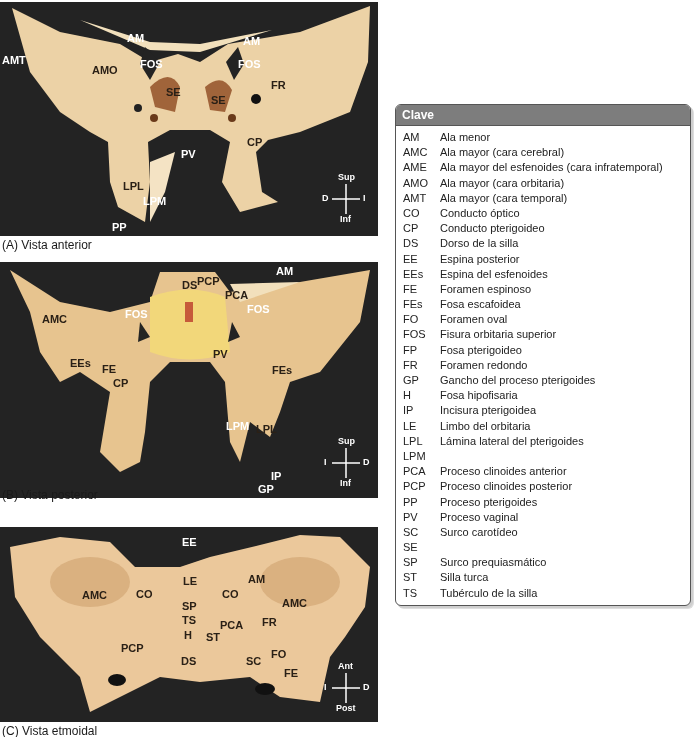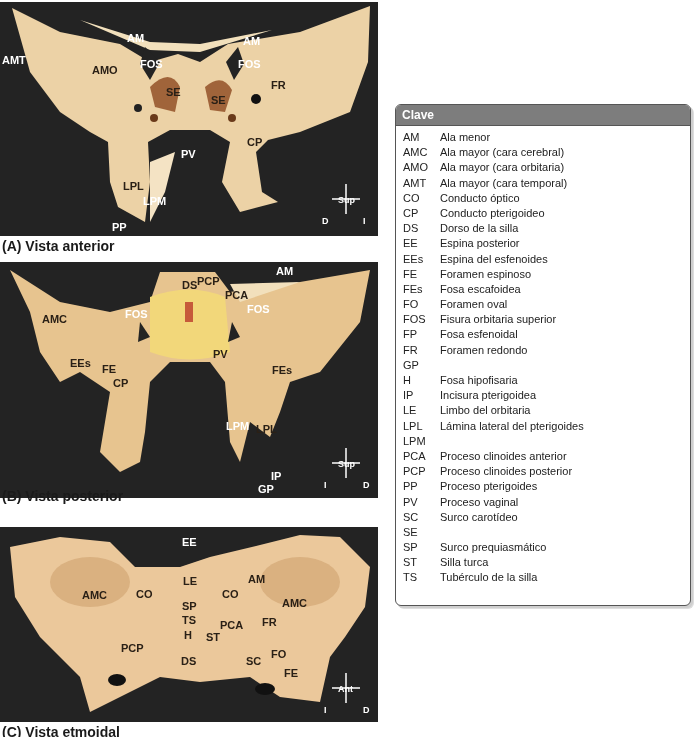--- a/index.html
+++ b/index.html
@@ -1,24 +1,24 @@
 <!DOCTYPE html>
 <html><head>
 <meta charset="utf-8">
 <style>
   html, body { margin:0; padding:0; background:#ffffff; }
   body { width:698px; height:737px; position:relative; overflow:hidden; font-family:"Liberation Sans", sans-serif; }
   .panel { position:absolute; left:0; width:378px; background:#232323; overflow:hidden; }
   .panel svg { position:absolute; left:0; top:0; }
-  .caption { position:absolute; left:2px; font-weight:bold; font-size:14px; color:#1a1a1a; }
+  .caption { position:absolute; left:2px; font-weight:normal; font-size:12px; color:#1a1a1a; }
   .lbl { position:absolute; font-weight:bold; font-size:11px; line-height:12px; white-space:nowrap; }
   .lbl.dark { color:#2a2016; }
   .lbl.light { color:#ffffff; }
   .compass { position:absolute; width:60px; height:52px; }
-  .compass span { position:absolute; font-size:9px; font-weight:bold; color:#fff;margin-top:23px; }
+  .compass span { position:absolute; font-size:9px; font-weight:bold; color:#fff; }
   .key { position:absolute; left:395px; top:104px; width:294px; height:500px; background:#fff; border:1.5px solid #555; border-radius:6px; box-shadow:2px 2px 0 #cfcfcf, 3px 3px 0 #dedede; overflow:hidden; }
   .key-head { height:20px; background:#7d7d7d; color:#fff; font-weight:bold; font-size:12px; line-height:20px; padding-left:6px; border-bottom:1px solid #555; }
   .key-list { padding:4px 0 0 7px; }
   .key-row { display:flex; font-size:11px; color:#222; height:15.2px; line-height:15.2px; }
   .key-abbr { width:37px; flex:none; }
 </style>
 </head>
 <body>
 
 <div class="panel" style="top:2px;height:234px;">
@@ -125,39 +125,43 @@
   <span class="lbl dark" style="left:181px;top:128px;">DS</span>
   <span class="lbl dark" style="left:246px;top:128px;">SC</span>
   <span class="lbl dark" style="left:271px;top:121px;">FO</span>
   <span class="lbl dark" style="left:284px;top:140px;">FE</span>
   <div class="compass" style="left:318px;top:134px;">
     <svg width="60" height="52">
         <line x1="28" y1="12" x2="28" y2="42" stroke="#fff" stroke-width="1.5"></line>
         <line x1="14" y1="27" x2="42" y2="27" stroke="#fff" stroke-width="1.5"></line>
       </svg>
     <span style="left:20px;top:0;">Ant</span>
-    <span style="left:18px;top:42px;">Fosa</span>
+    <span style="left:18px;top:42px;">Post</span>
     <span style="left:6px;top:21px;">I</span>
     <span style="left:45px;top:21px;">D</span>
   </div>
 </div>
 <div class="caption" style="top:724px;">(C) Vista etmoidal</div>
 
 <div class="key">
   <div class="key-head">Clave</div>
   <div class="key-list" id="key-list">
       <div class="key-row">
         <span class="key-abbr">AM</span>
         <span>Ala menor</span>
       </div>
       <div class="key-row">
         <span class="key-abbr">AMC</span>
         <span>Ala mayor (cara cerebral)</span>
       </div>
       <div class="key-row">
+        <span class="key-abbr">AME</span>
+        <span>Ala mayor del esfenoides (cara infratemporal)</span>
+      </div>
+      <div class="key-row">
         <span class="key-abbr">AMO</span>
         <span>Ala mayor (cara orbitaria)</span>
       </div>
       <div class="key-row">
         <span class="key-abbr">AMT</span>
         <span>Ala mayor (cara temporal)</span>
       </div>
       <div class="key-row">
         <span class="key-abbr">CO</span>
         <span>Conducto óptico</span>
@@ -189,28 +193,29 @@
       <div class="key-row">
         <span class="key-abbr">FO</span>
         <span>Foramen oval</span>
       </div>
       <div class="key-row">
         <span class="key-abbr">FOS</span>
         <span>Fisura orbitaria superior</span>
       </div>
       <div class="key-row">
         <span class="key-abbr">FP</span>
-        <span>Fosa esfenoidal</span>
+        <span>Fosa pterigoideo</span>
       </div>
       <div class="key-row">
         <span class="key-abbr">FR</span>
         <span>Foramen redondo</span>
       </div>
       <div class="key-row">
         <span class="key-abbr">GP</span>
+        <span>Gancho del proceso pterigoides</span>
       </div>
       <div class="key-row">
         <span class="key-abbr">H</span>
         <span>Fosa hipofisaria</span>
       </div>
       <div class="key-row">
         <span class="key-abbr">IP</span>
         <span>Incisura pterigoidea</span>
       </div>
       <div class="key-row">

